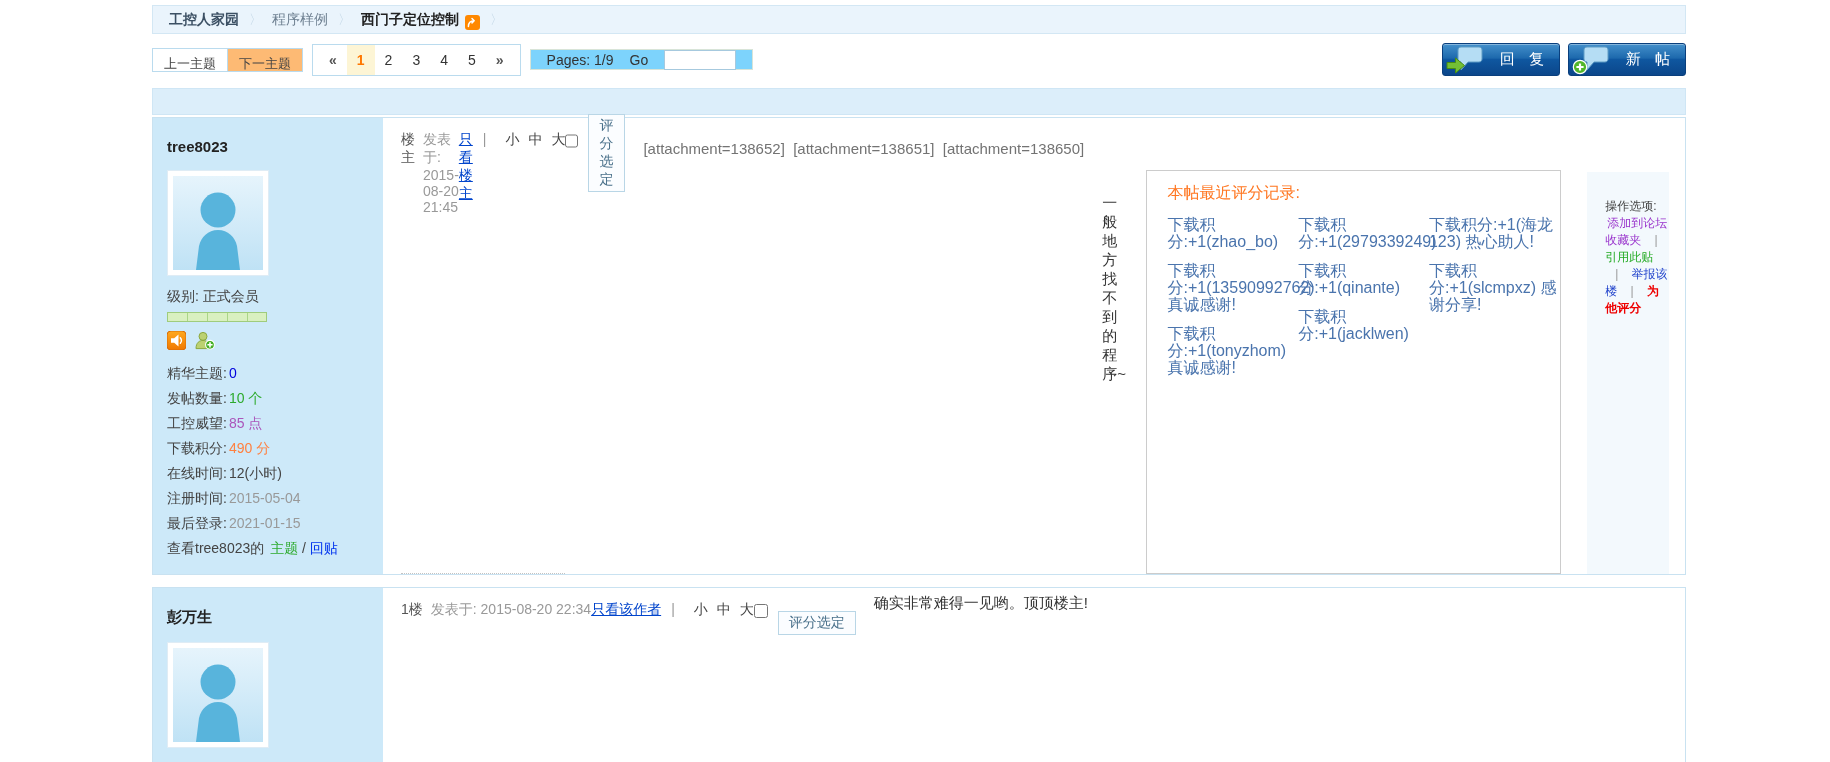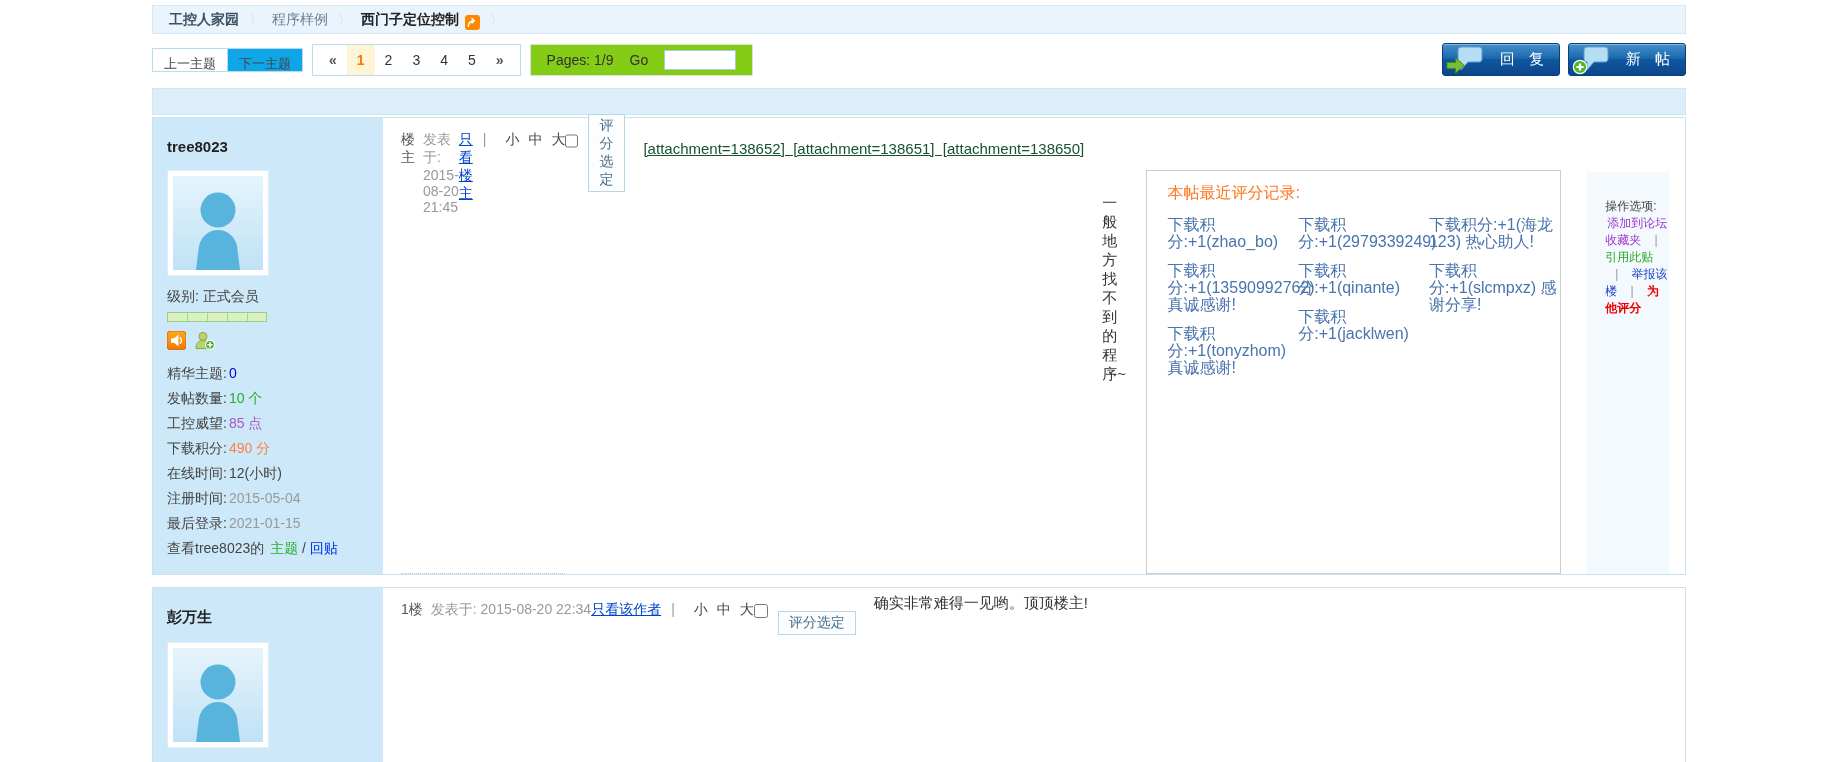--- a/index.html
+++ b/index.html
@@ -15,27 +15,27 @@
   .crumb.home { font-weight:bold; color:#3c5064; }
   .crumb.section { color:#6d7f90; }
   .crumb.current { font-weight:bold; color:#222; }
   .crumb-sep { color:#c2d6e5; margin:0 10px; font-size:13px; }
   .share-ic { display:inline-block; width:15px; height:15px; margin-left:6px; }
 
   
   .nav-row { margin-top:9px; display:flex; align-items:center; font-size:13px; }
   .topic-nav { display:flex; border:1px solid #badbee; height:24px; line-height:30px; }
   .topic-nav-cell { padding:0 11px; color:#444; }
-  .topic-nav-cell.alt { border-left:1px solid #badbee; background:#0ea5e9; }
+  .topic-nav-cell.alt { border-left:1px solid #badbee; background:#fdba74; }
   .pager { margin-left:9px; border:1px solid #badbee; height:32px; line-height:30px;
     display:flex; align-items:center; padding:0 6px; }
   .pg { padding:0 10px; color:#333; font-size:14px; }
   .pg.arrow { color:#555; font-weight:bold; }
   .pg.current { background:#fdf5d5; color:#f70; font-weight:bold; }
-  .pages-go { margin-left:9px; border:1px solid #d8e4d8; background:#84cc16; height:32px;
+  .pages-go { margin-left:9px; border:1px solid #d8e4d8; background:#7dd3fc; height:21px;
     display:flex; align-items:center; gap:16px; padding:0 16px; font-size:14px; color:#333; }
   .go-input { width:72px; height:20px; border:1px solid #a6c9de; background:#fff; }
   .nav-spacer { flex:1; }
   .big-btn { position:relative; width:118px; height:33px; margin-left:8px; border-radius:3px;
     border:1px solid #0a3f7d; color:#fff; font-size:15px; font-weight:normal; letter-spacing:5px;
     display:flex; align-items:center; justify-content:flex-end; padding-right:10px;
     background:linear-gradient(#4490cb 0%, #1d69ad 45%, #0f57a0 50%, #0b468a 100%);
     box-shadow:inset 0 1px 0 rgba(255,255,255,.35); }
   .btn-ic { position:absolute; left:3px; top:2px; }
 
@@ -61,21 +61,21 @@
   .post-head { display:flex; align-items:baseline; padding:13px 0 9px; border-bottom:1px dotted #c3c3c3; font-size:14px; }
   .floor { color:#555; }
   .pdate { color:#999; margin-left:8px; }
   .head-right { margin-left:auto; display:flex; align-items:baseline; }
   .only-link { color:#0044cc; text-decoration:underline; }
   .pipe { color:#999; padding:0 10px; }
   .fs { color:#444; margin-left:9px; font-size:14px; }
   .rate-row { margin-top:11px; display:flex; justify-content:flex-end; align-items:center; gap:10px; height:24px; }
   .rate-cb { width:14px; height:14px; }
   .rate-btn { border:1px solid #b9d6e6; background:#fbfdff; color:#49708a; font-size:14px; padding:2px 10px;margin-top:24px; }
-  .att-line { margin:22px 0 0 18px; font-size:15px; color:#14532d; white-space:pre;text-decoration:underline; }
+  .att-line { margin:22px 0 0 18px; font-size:15px; color:#737373; white-space:pre; }
   .body-line { margin:76px 0 0 18px; font-size:15px; color:#333; }
   .body-line.p2 { margin-top:6px; }
   .rating-box { margin:52px 26px 0 18px; border:1px solid #ccc; padding:12px 0 16px 20px; font-size:16px; }
   .rating-title { color:#ff7722; }
   .rating-cols { display:flex; }
   .rcol { width:33.3%; }
   .rentry { margin-top:12px; color:#4a74ad; min-height:16px; line-height:17px; }
   .post-foot { margin-top:54px; background:#f3f9fd; padding:26px 0 22px 18px; font-size:12px; }
   .lnk-fav { color:#9933cc; } .lnk-quote { color:#22aa22; } .lnk-report { color:#2244cc; }
   .lnk-rate { color:#ee0000; font-weight:bold; }

